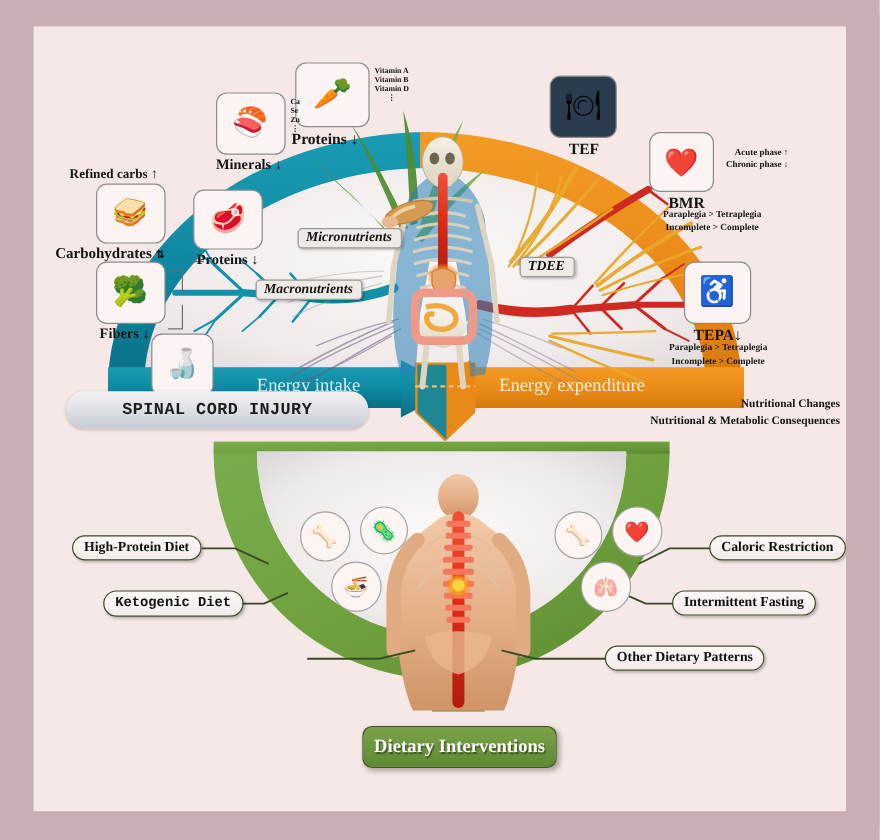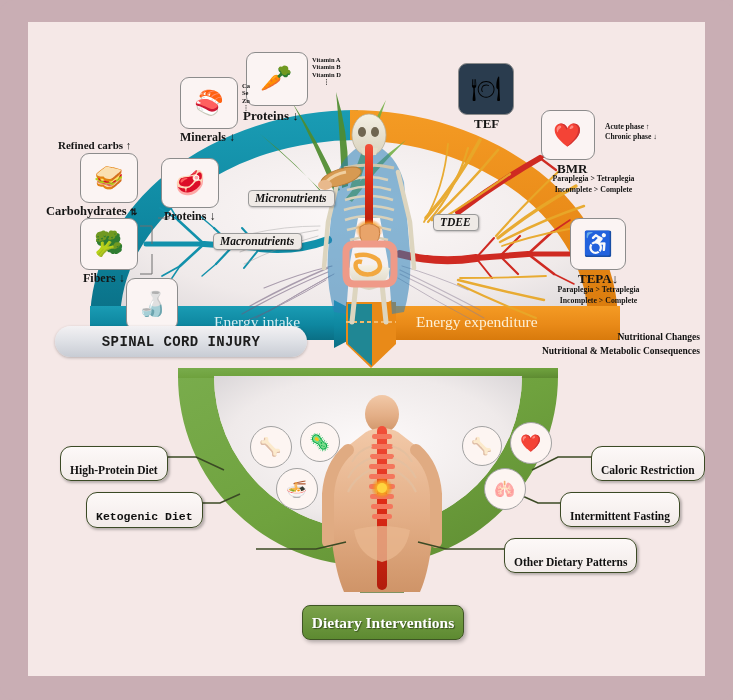--- a/index.html
+++ b/index.html
@@ -94,21 +94,21 @@
     font-family:"Liberation Serif", serif;
     font-weight:bold;color:#111;white-space:nowrap;text-align:right;
   }
 
   
   .tag{
     position:absolute;
     background:linear-gradient(180deg,#fdf9f8 0%,#f2ebe9 100%);
     border:1.4px solid #3b4a25;
     border-radius:11px;
-    padding:17px 9px 4px 9px;
+    padding:3px 9px 4px 9px;
     font-family:"Liberation Serif", serif;
     font-weight:bold;font-size:11.5px;color:#101010;
     white-space:nowrap;
     box-shadow:1.5px 1.5px 2.5px rgba(0,0,0,.25);
   }
 
   
   #diBox{
     position:absolute;left:274px;top:583px;width:160px;height:33px;
     background:linear-gradient(180deg,#7ba24a 0%,#5d8a31 100%);
@@ -448,21 +448,21 @@
 
     <div class="card" style="left:430px;top:41px;width:56px;height:52px;background:#2a3c4e;">
       <span class="emo" style="font-size:24px;">🍽</span>
     </div>
     <div class="cap" style="left:446px;top:94px;font-size:13px;">TEF</div>
 
     <div class="card" style="left:513px;top:88px;width:54px;height:50px;">
       <span class="emo" style="font-size:23px;">❤️</span>
     </div>
     <div class="cap" style="left:529px;top:139px;font-size:13px;">BMR</div>
-    <div class="sidelist" style="left:577px;top:100px;font-size:7.5px;line-height:1.3;">
+    <div class="sidelist" style="left:577px;top:100px;font-size:7.5px;line-height:1.3;text-align:right;">
       <div>Acute phase    ↑</div>
       <div>Chronic phase ↓</div>
     </div>
     <div class="sidelist" style="left:493px;top:152px;font-size:7.8px;line-height:1.4;text-align:center;width:145px;">
       <div>Paraplegia &gt; Tetraplegia</div>
       <div>Incomplete &gt; Complete</div>
     </div>
 
     <div class="card" style="left:542px;top:196px;width:56px;height:52px;">
       <span class="emo" style="font-size:24px;">♿</span>

